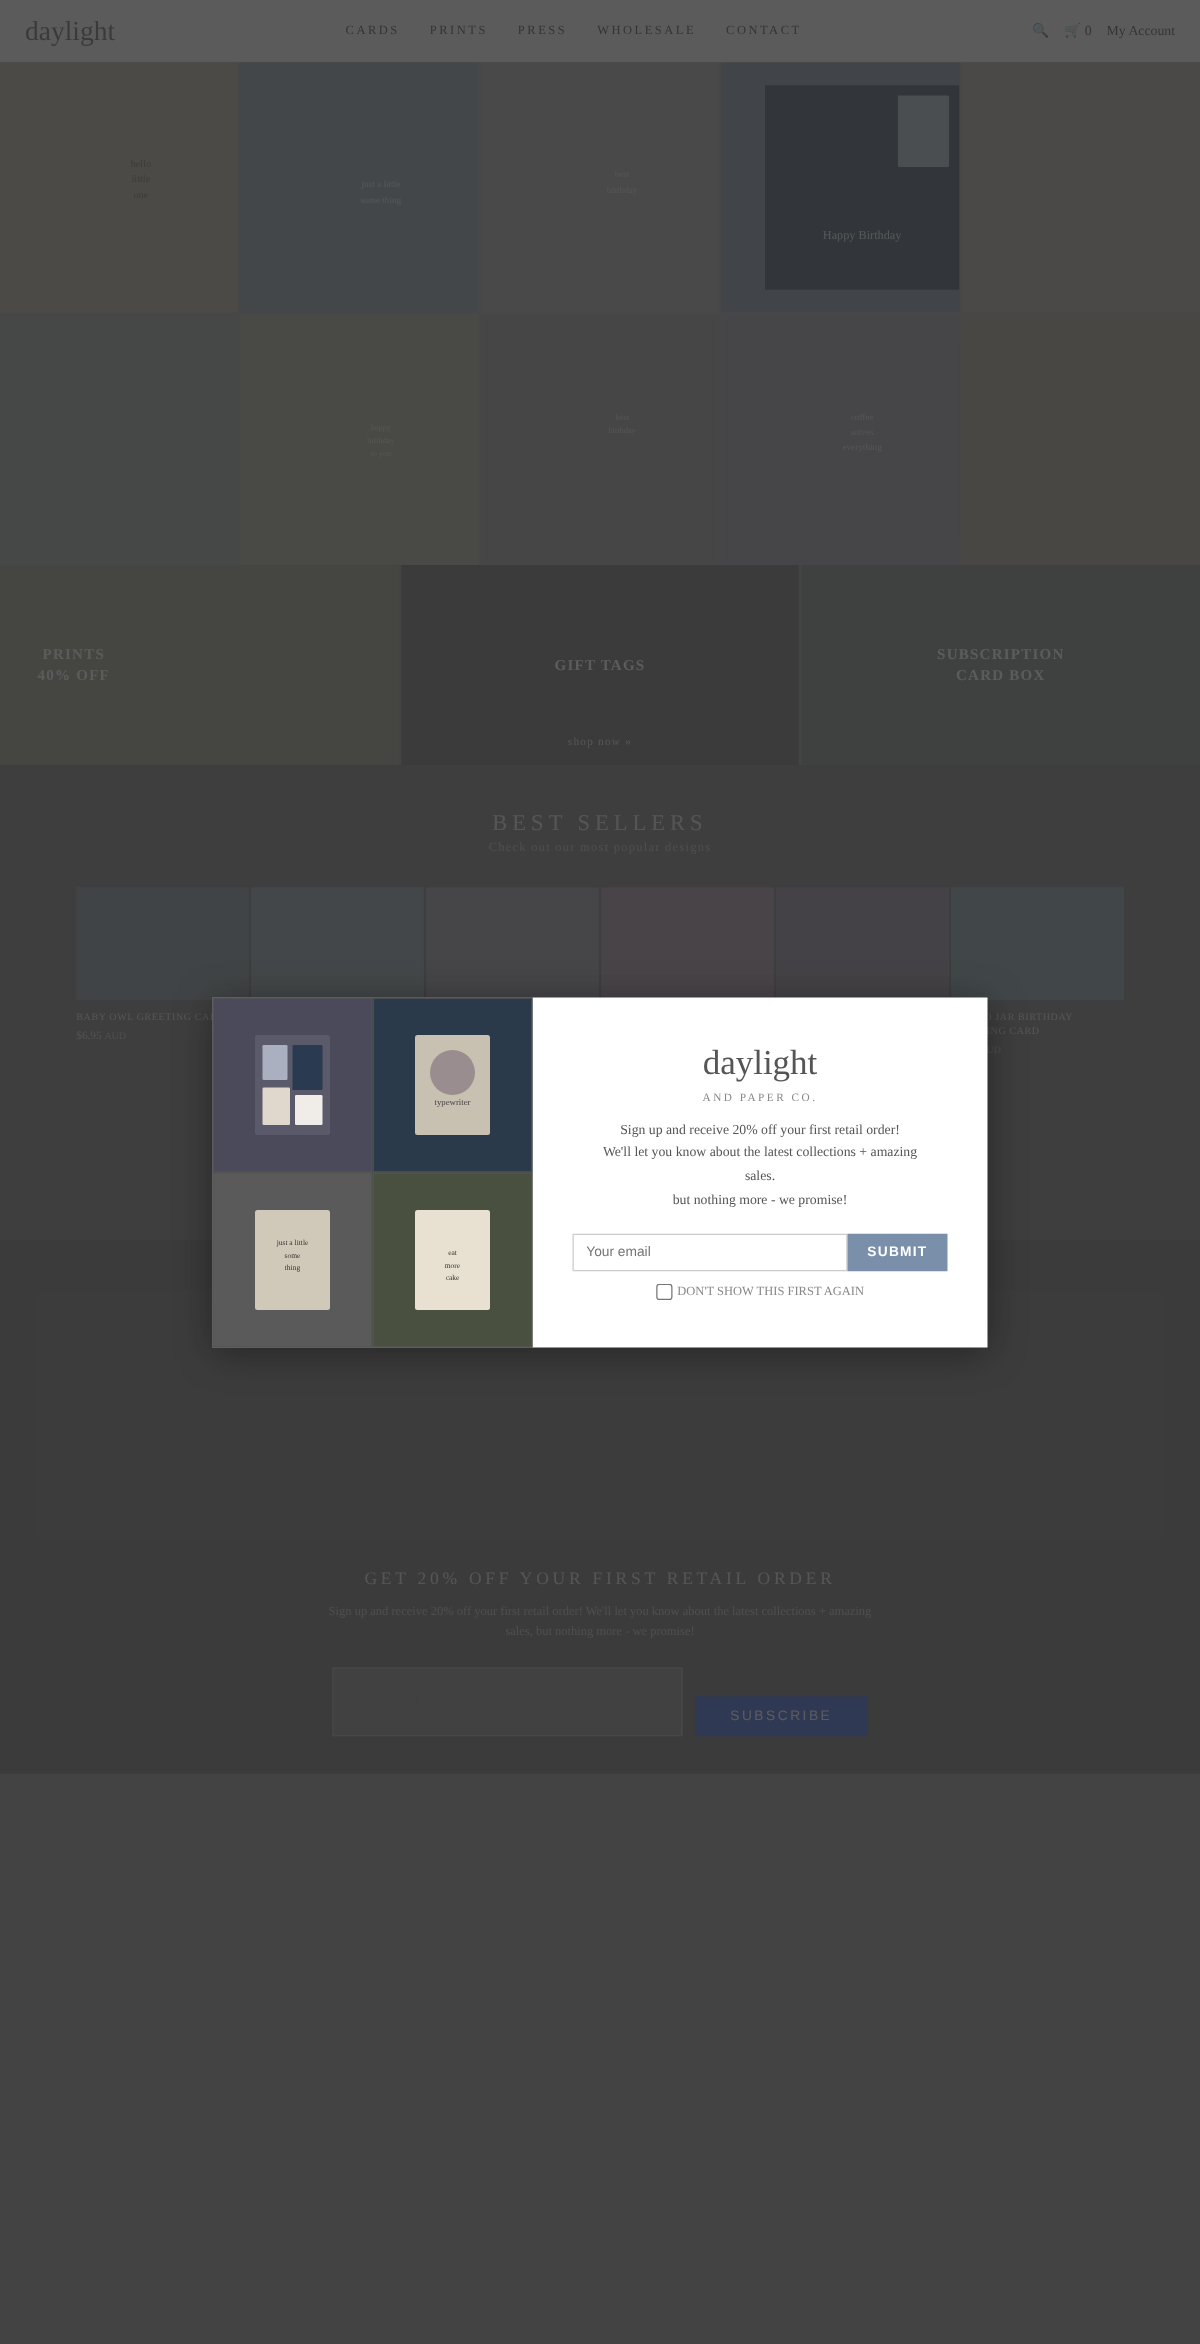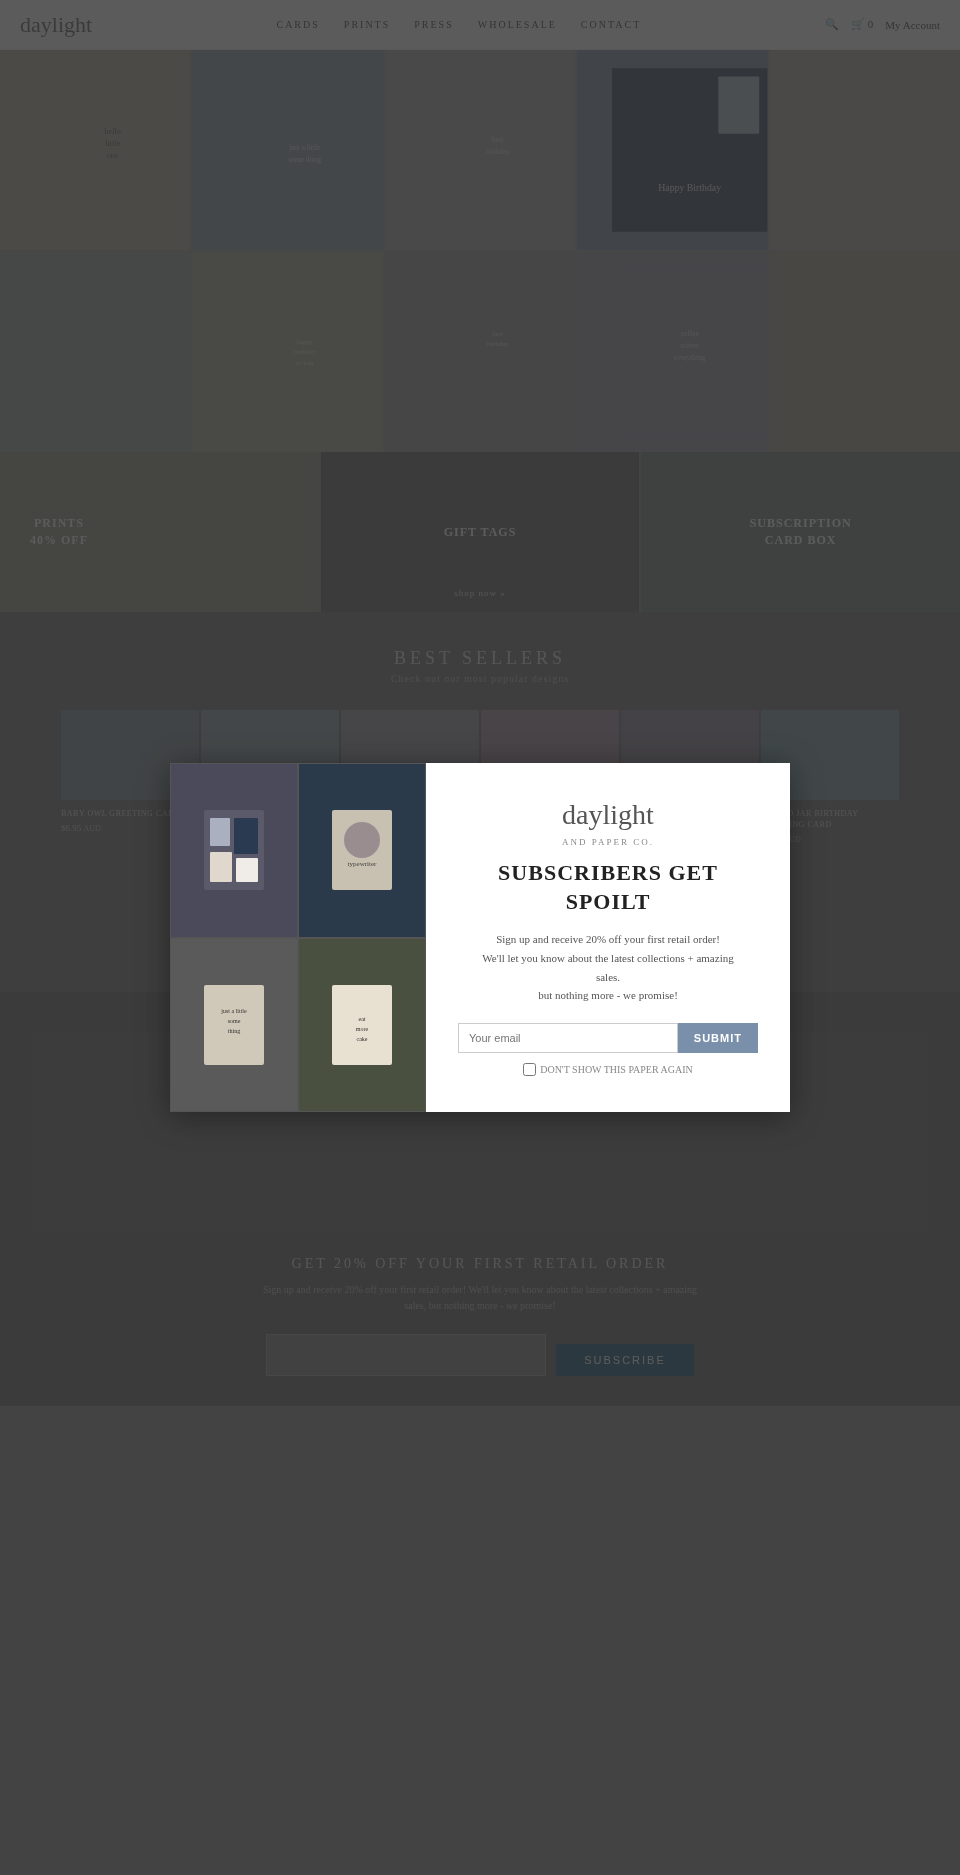--- a/index.html
+++ b/index.html
@@ -268,28 +268,28 @@
     }
     .footer-cta-title {
       font-size: 14px; letter-spacing: 3px; text-transform: uppercase;
       color: #e0e0e0; margin-bottom: 10px;
     }
     .footer-cta-desc {
       font-size: 10px; color: #bbb; max-width: 440px; margin: 0 auto 20px;
       line-height: 1.6;
     }
     .footer-submit-btn {
-      background: #0c4a6e;
+      background: #1d4ed8;
       color: #fff;
       border: none;
       padding: 10px 28px;
       font-size: 11px; letter-spacing: 2px;
       cursor: pointer;
       text-transform: uppercase;
-      margin-top: 10px;
+      margin-top: 23px;
     }
   </style>
 </head>
 <body>
 
 <div class="overlay">
   <div class="popup">
     <div class="popup-image">
       <div class="popup-image-grid">
         <div class="popup-img-cell">
@@ -322,34 +322,33 @@
             <text x="30" y="36" text-anchor="middle" font-size="6" fill="#333" font-family="serif">eat</text>
             <text x="30" y="46" text-anchor="middle" font-size="6" fill="#333" font-family="serif">more</text>
             <text x="30" y="56" text-anchor="middle" font-size="6" fill="#333" font-family="serif">cake</text>
           </svg>
         </div>
       </div>
     </div>
     <div class="popup-content">
       <div class="popup-brand">daylight</div>
       <div class="popup-subtitle-small">AND PAPER CO.</div>
-      <div class="popup-title">SUBSCRIBERS GET SPOILT</div>
       <div class="popup-desc">
         <span>Sign up and receive 20% off your first retail order!</span><br>
         <span>We'll let you know about the latest collections + amazing</span><br>
         <span>sales.</span><br>
         <span>but nothing more - we promise!</span>
       </div>
       <div class="popup-email-row">
         <input class="popup-email-input" type="email" placeholder="Your email" style="">
         <button class="popup-submit-btn">SUBMIT</button>
       </div>
       <div class="popup-no-show">
         <input type="checkbox" style="">
-        <span>DON'T SHOW THIS PAPER AGAIN</span>
+        <span>DON'T SHOW THIS FIRST AGAIN</span>
       </div>
     </div>
   </div>
 </div>
 
 <div class="site-wrapper">
 
   <header class="header">
     <div class="header-logo">daylight</div>
     <nav class="header-nav">

